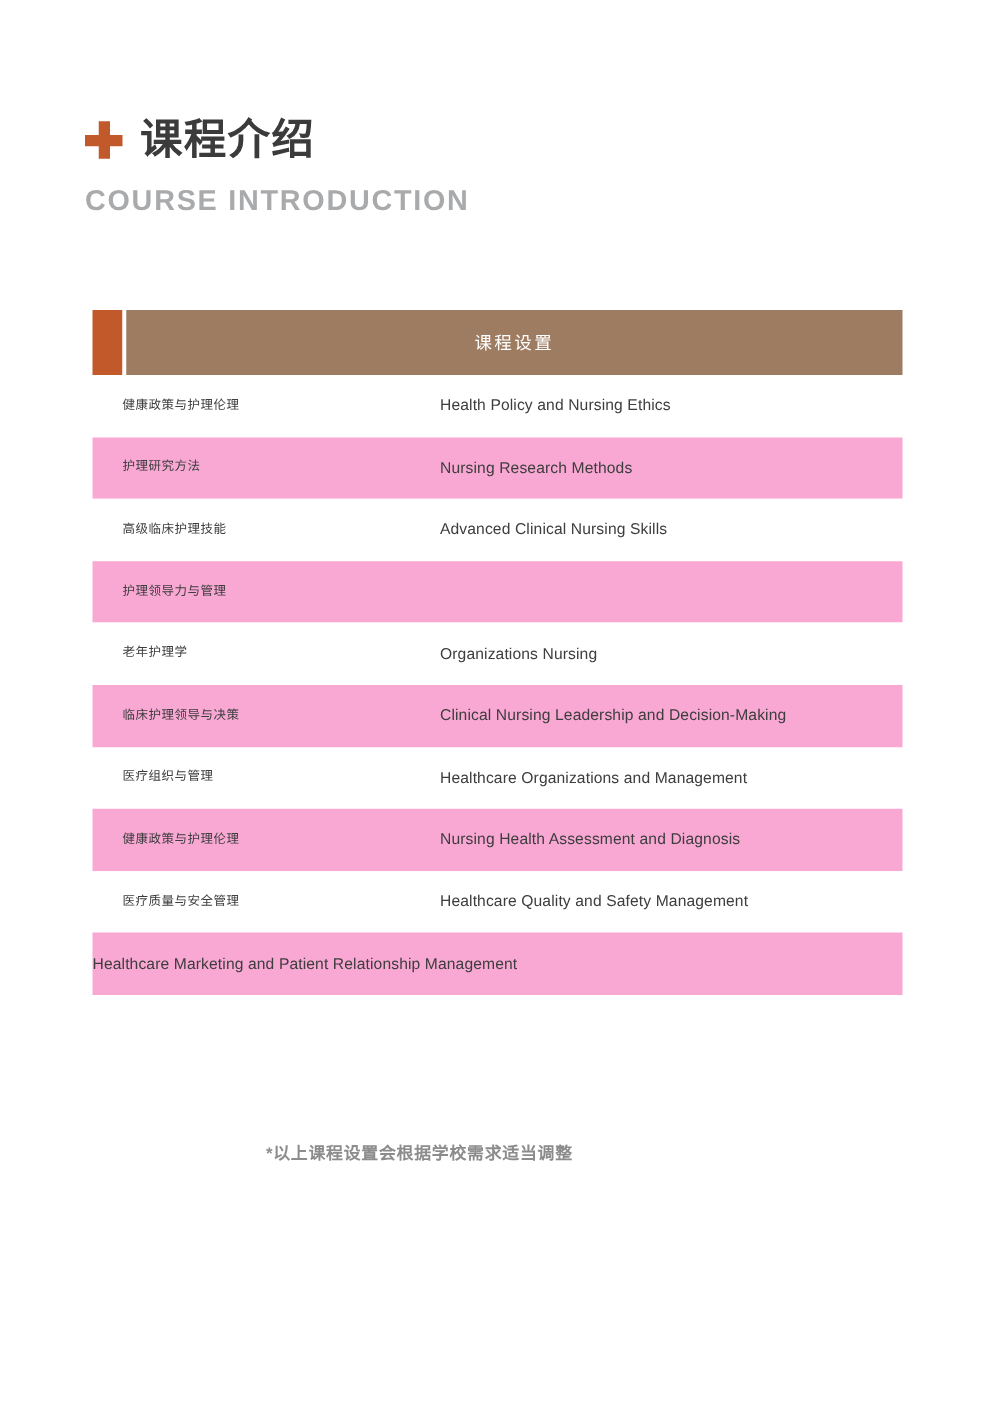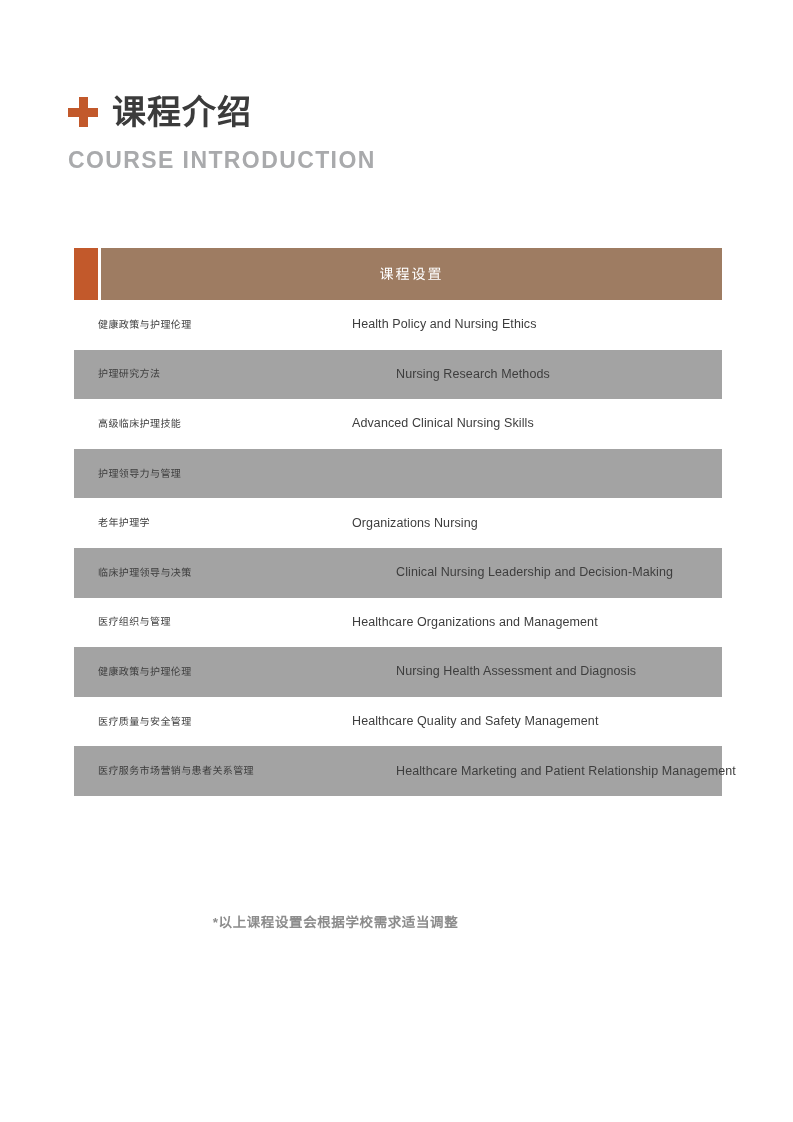--- a/index.html
+++ b/index.html
@@ -112,22 +112,21 @@
   .table-body {
     width: 100%;
   }
   .course-row {
     display: flex;
     align-items: center;
     height: 49.6px;
     background: #ffffff;
   }
   .course-row.alt {
-    background: #a3a3a3;
-    gap: 44px;
+    background: #f9a8d4;
   }
   .cell-cn {
     flex: 0 0 278px;
     padding-left: 24px;
     box-sizing: border-box;
     font-size: 10px;
     color: #3D3D3D;
     letter-spacing: 0.4px;
     line-height: 1.2;
     white-space: nowrap;
@@ -216,20 +215,19 @@
       <div class="cell-cn">健康政策与护理伦理</div>
       <div class="cell-en">Nursing Health Assessment and Diagnosis</div>
     </div>
 
     <div class="course-row">
       <div class="cell-cn">医疗质量与安全管理</div>
       <div class="cell-en">Healthcare Quality and Safety Management</div>
     </div>
 
     <div class="course-row alt">
-      <div class="cell-cn">医疗服务市场营销与患者关系管理</div>
       <div class="cell-en">Healthcare Marketing and Patient Relationship Management</div>
     </div>
 
   </div>
 </div>
 
 <div class="footnote">*以上课程设置会根据学校需求适当调整</div>
 
 </body></html>

